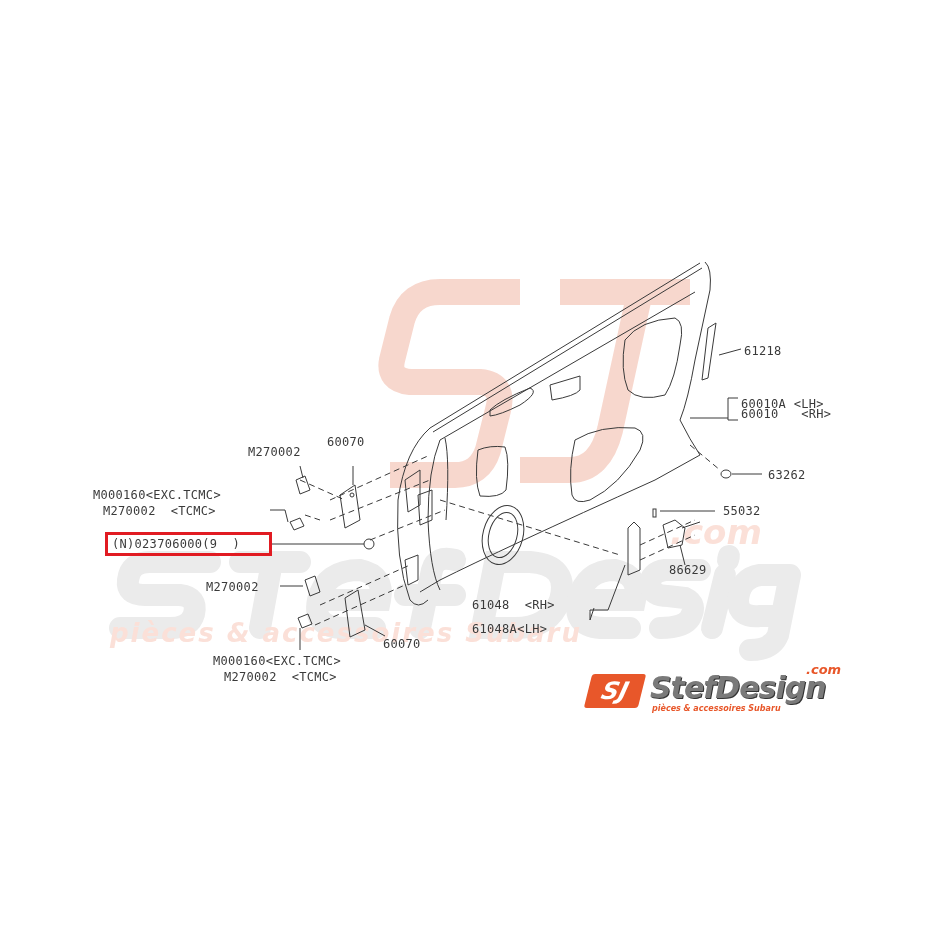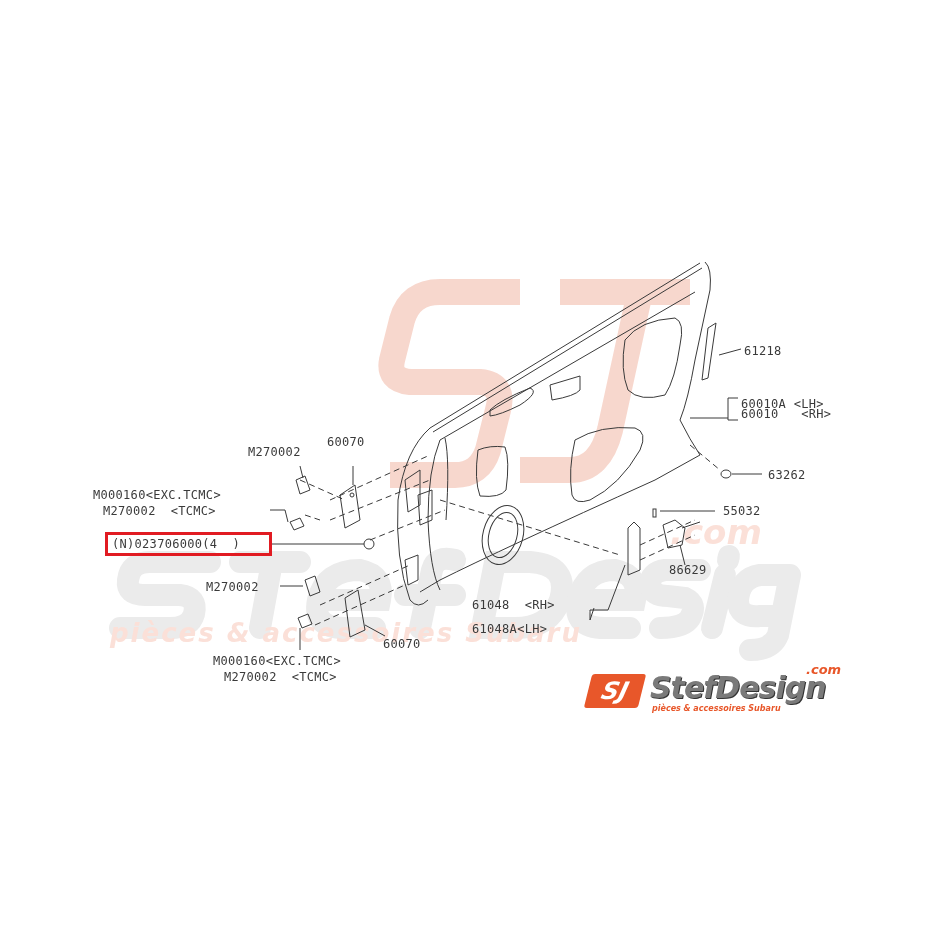--- a/index.html
+++ b/index.html
@@ -143,21 +143,21 @@
   <div class="lbl" style="left:669px; top:562px;">86629</div>
   <div class="lbl" style="left:472px; top:597px;">61048  &lt;RH&gt;</div>
   <div class="lbl" style="left:472px; top:621px;">61048A&lt;LH&gt;</div>
 
   <div class="lbl" style="left:327px; top:434px;">60070</div>
   <div class="lbl" style="left:248px; top:444px;">M270002</div>
   <div class="lbl" style="left:93px; top:487px;">M000160&lt;EXC.TCMC&gt;</div>
   <div class="lbl" style="left:103px; top:503px;">M270002  &lt;TCMC&gt;</div>
 
   <div class="hl-box"></div>
-  <div class="lbl" style="left:112px; top:536px;">(N)023706000(4  )</div>
+  <div class="lbl" style="left:112px; top:536px;">(N)023706000(9  )</div>
 
   <div class="lbl" style="left:206px; top:579px;">M270002</div>
   <div class="lbl" style="left:383px; top:636px;">60070</div>
   <div class="lbl" style="left:213px; top:653px;">M000160&lt;EXC.TCMC&gt;</div>
   <div class="lbl" style="left:224px; top:669px;">M270002  &lt;TCMC&gt;</div>
 
   <div class="logo">
     <div class="logo-sj">SJ</div>
     <div class="logo-name">StefDesign</div>
     <div class="logo-com">.com</div>

